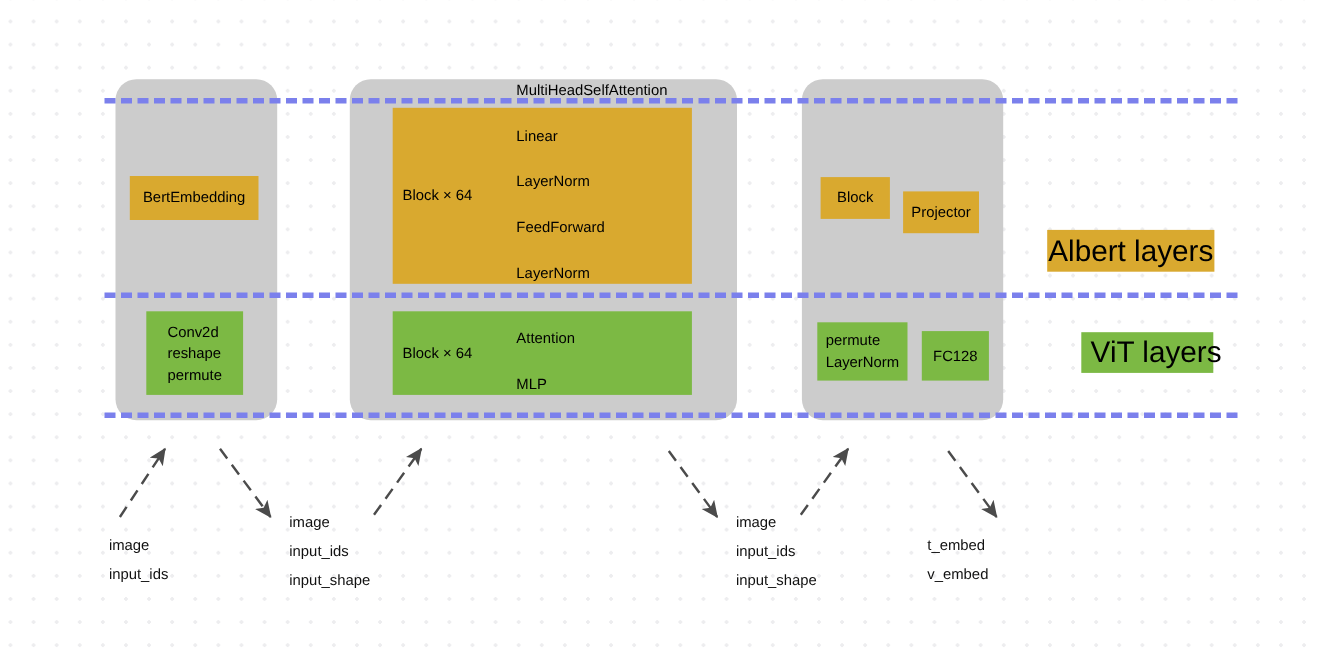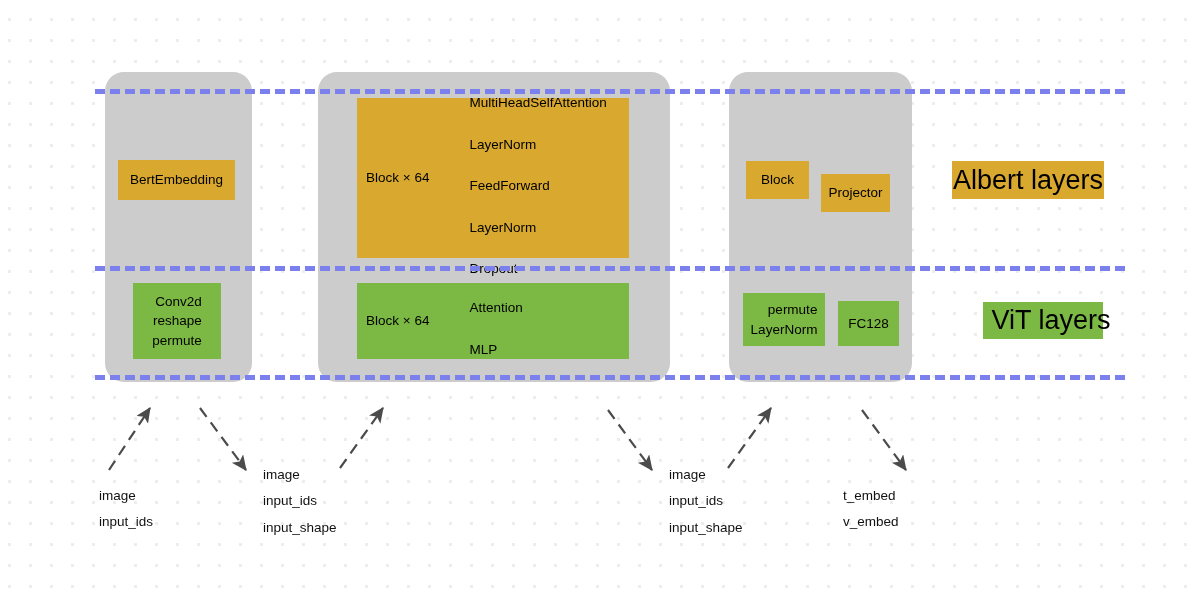--- a/index.html
+++ b/index.html
@@ -44,21 +44,21 @@
     position: absolute;
     box-sizing: border-box;
     display: flex;
     align-items: center;
     z-index: 4;
     color: #000000;
     line-height: 1.42;
   }
   .node.center {
     justify-content: center;
-    text-align: right;
+    text-align: left;
     flex-direction: column;
   }
   .node.albert { background-color: #d9a92f; }
   .node.vit    { background-color: #7cb944; }
 
   .node-label {
     white-space: pre-line;
     font-size: 13.5px;
   }
 
@@ -85,21 +85,21 @@
     position: absolute;
     box-sizing: border-box;
     display: flex;
     align-items: center;
     justify-content: center;
     font-size: 27px;
     color: #000000;
     z-index: 5;
     white-space: nowrap;
   }
-  .legend-box.albert { background-color: #d9a92f; }
+  .legend-box.albert { background-color: #d9a92f; margin-top: 48px; }
   .legend-box.vit    { background-color: #7cb944; }
 
   
   .annot {
     position: absolute;
     font-size: 13.5px;
     color: #111111;
     line-height: 1.95;
     white-space: pre-line;
     z-index: 5;
@@ -134,20 +134,21 @@
   <div class="node vit center" style="left:133px; top:283px; width:88px; height:76px;">
     <span class="node-label">Conv2d
 reshape
 permute</span>
   </div>
 
   <div class="node albert split" style="left:357px; top:98px; width:272px; height:160px; padding-left:9px;">
     <span class="block-caption">Block × 64</span>
     <div class="op-list" style="margin-left:40px;">
       <span class="op-item">MultiHeadSelfAttention</span>
+      <span class="op-item">Linear</span>
       <span class="op-item">LayerNorm</span>
       <span class="op-item">FeedForward</span>
       <span class="op-item">LayerNorm</span>
       <span class="op-item">Dropout</span>
     </div>
   </div>
 
   <div class="node vit split" style="left:357px; top:283px; width:272px; height:76px; padding-left:9px;">
     <span class="block-caption">Block × 64</span>
     <div class="op-list" style="margin-left:40px;">

